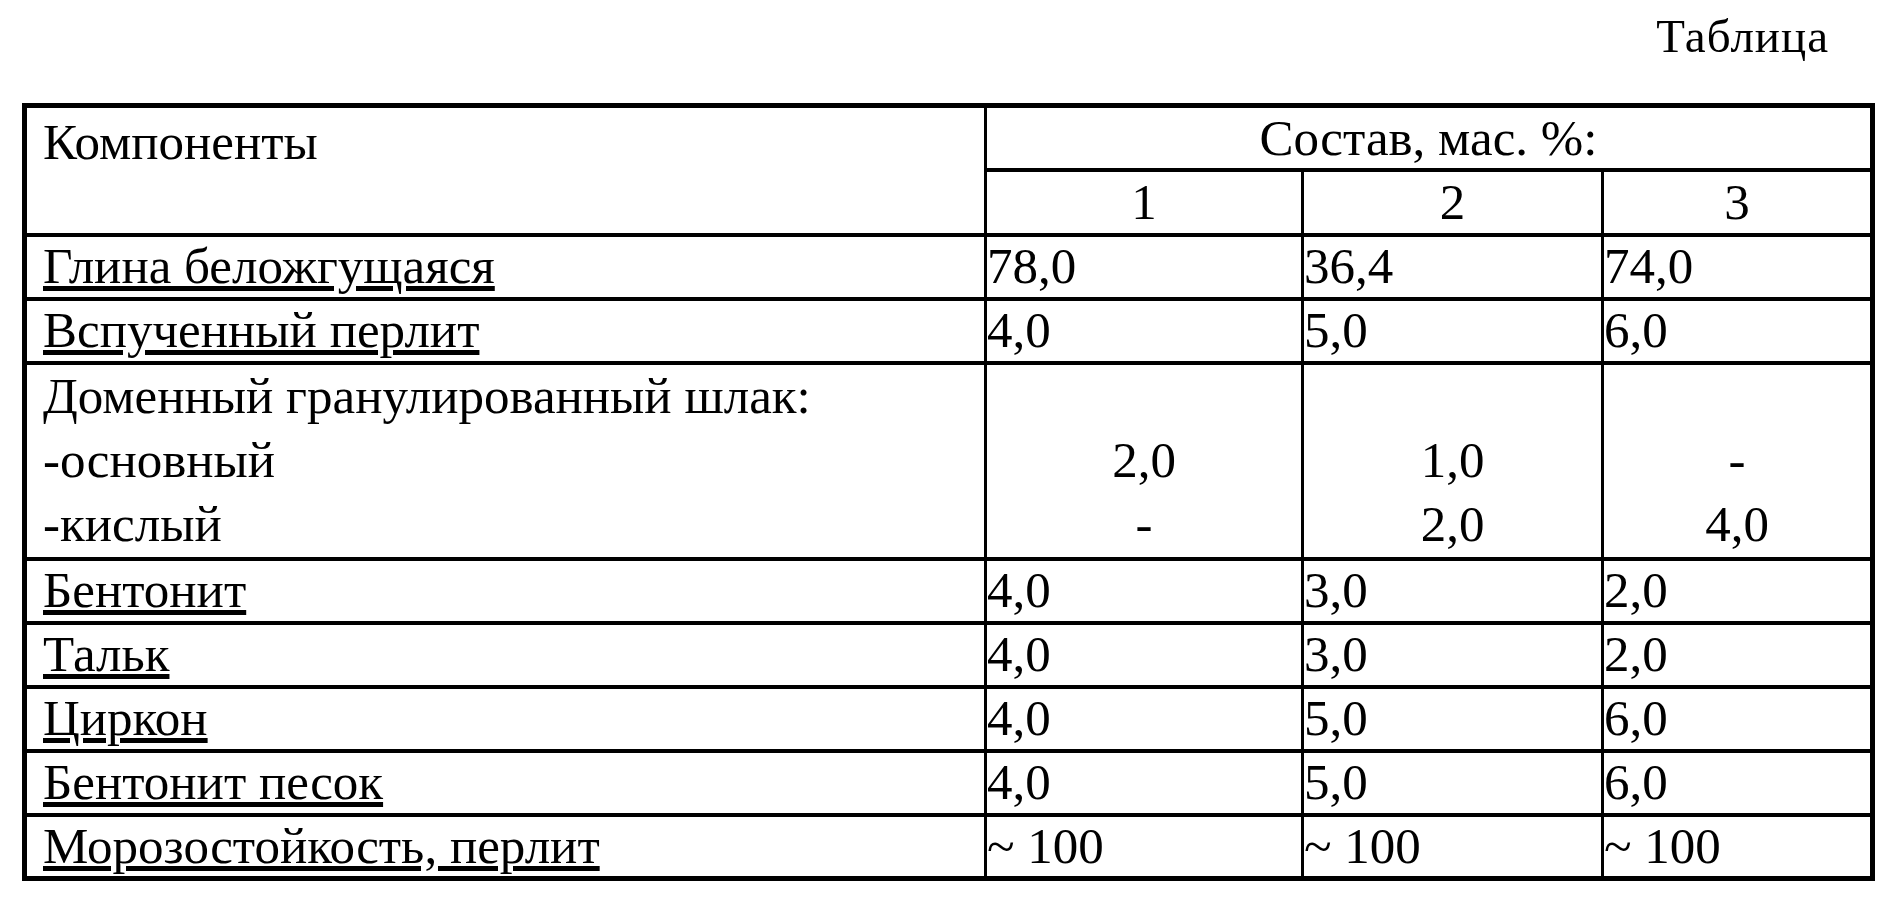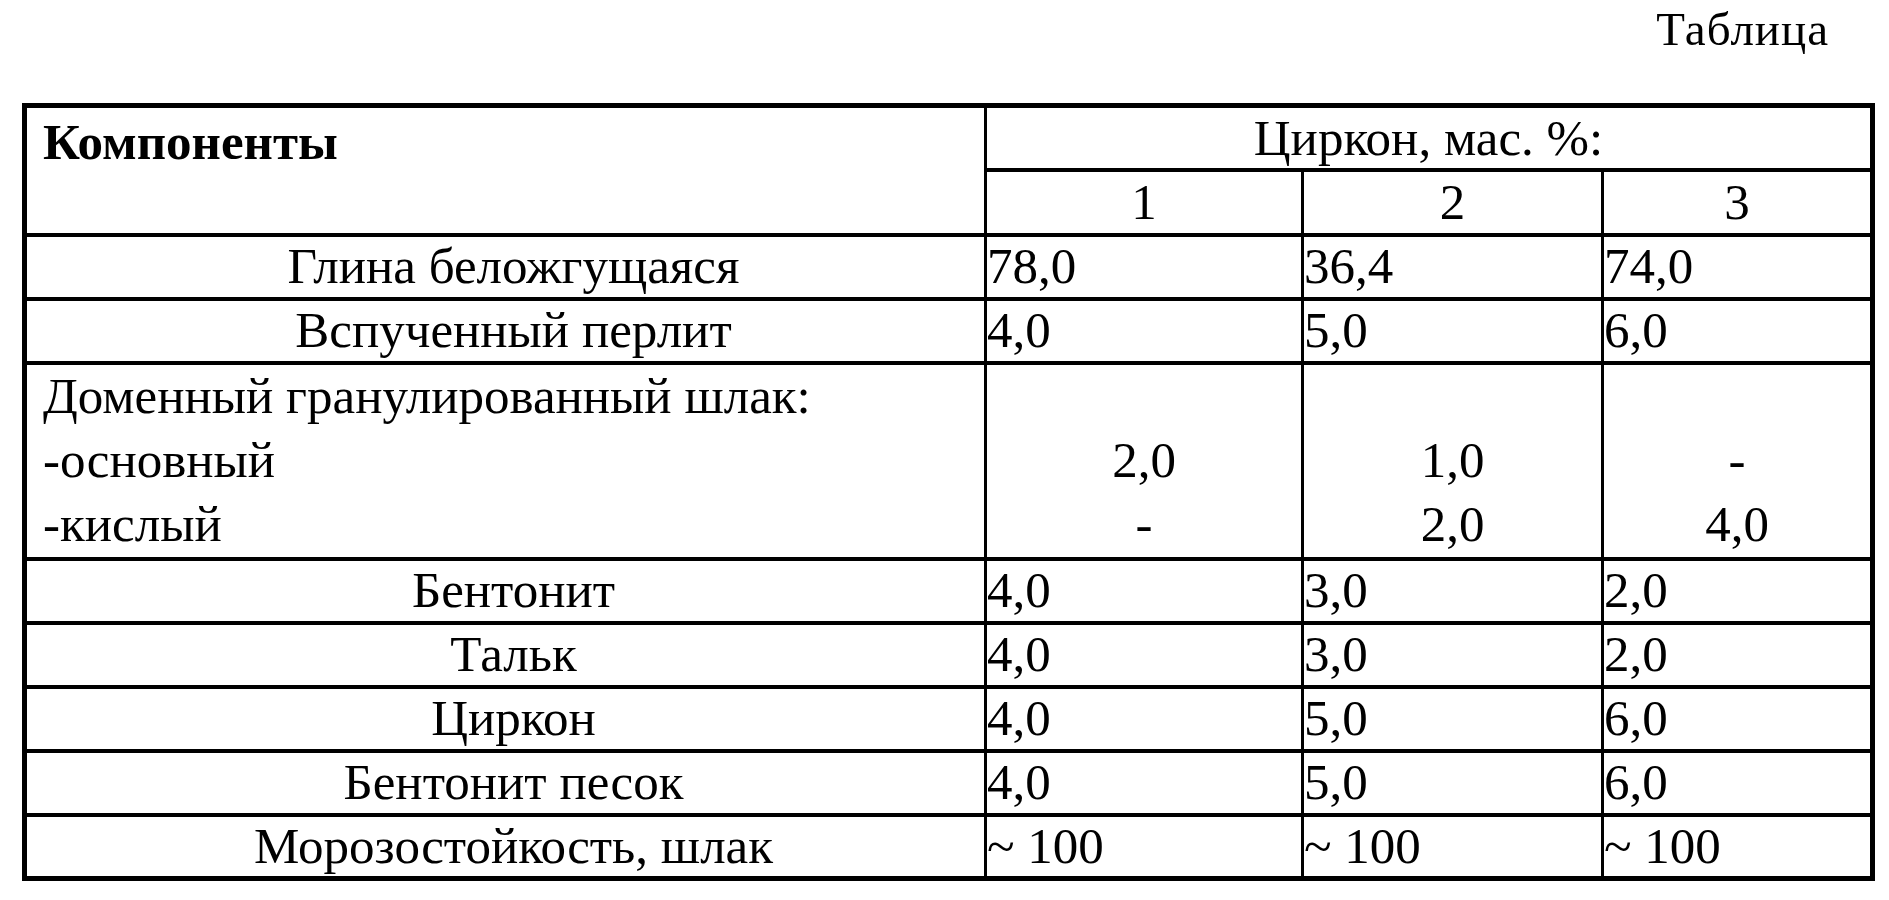--- a/index.html
+++ b/index.html
@@ -16,21 +16,21 @@
   }
 
   .page {
     position: absolute;
     inset: 0;
     background: #ffffff;
   }
 
   .table-caption {
     position: absolute;
-    top: 2px;
+    top: 9px;
     right: 60px;
     font-size: 47px;
     letter-spacing: 1px;
     white-space: nowrap;
   }
 
   table.doc-table {
     position: absolute;
     left: 22px;
     top: 103px;
@@ -58,37 +58,37 @@
   tr.r-head1 { height: 64px; }
   tr.r-head2 { height: 65px; }
   tr.r-data  { height: 64px; }
   tr.r-slag  { height: 192px; }
 
   td.components-cell {
     vertical-align: top;
     padding-top: 6px;
     padding-left: 16px;
     text-align: left;
-    font-weight: bold;
   }
 
   td.composition-cell {
     text-align: center;
     vertical-align: middle;
   }
 
   td.variant-cell {
     text-align: center;
     vertical-align: middle;
   }
 
   td.lbl {
-    text-align: center;
+    text-align: left;
     vertical-align: middle;
     padding-left: 16px;
+    text-decoration: underline;
   }
 
   td.val {
     text-align: left;
     vertical-align: middle;
   }
 
   td.slag-cell {
     vertical-align: top;
     padding: 0;
@@ -120,21 +120,21 @@
     <colgroup>
       <col class="c1">
         <col class="c2">
         <col class="c3">
         <col class="c4">
     </colgroup>
 
     <tbody>
         <tr class="r-head1">
       <td class="components-cell" rowspan="2">Компоненты</td>
-      <td class="composition-cell" colspan="3">Циркон, мас. %:</td>
+      <td class="composition-cell" colspan="3">Состав, мас. %:</td>
     </tr>
 
     <tr class="r-head2">
       <td class="variant-cell">1</td>
       <td class="variant-cell">2</td>
       <td class="variant-cell">3</td>
     </tr>
 
     <tr class="r-data">
       <td class="lbl">Глина беложгущаяся</td>
@@ -195,21 +195,21 @@
     </tr>
 
     <tr class="r-data">
       <td class="lbl">Бентонит песок</td>
       <td class="val">4,0</td>
       <td class="val">5,0</td>
       <td class="val">6,0</td>
     </tr>
 
     <tr class="r-data">
-      <td class="lbl">Морозостойкость, шлак</td>
+      <td class="lbl">Морозостойкость, перлит</td>
       <td class="val">~ 100</td>
       <td class="val">~ 100</td>
       <td class="val">~ 100</td>
     </tr>
 
   </tbody>
     </table>
 </div>
 
 </body></html>

